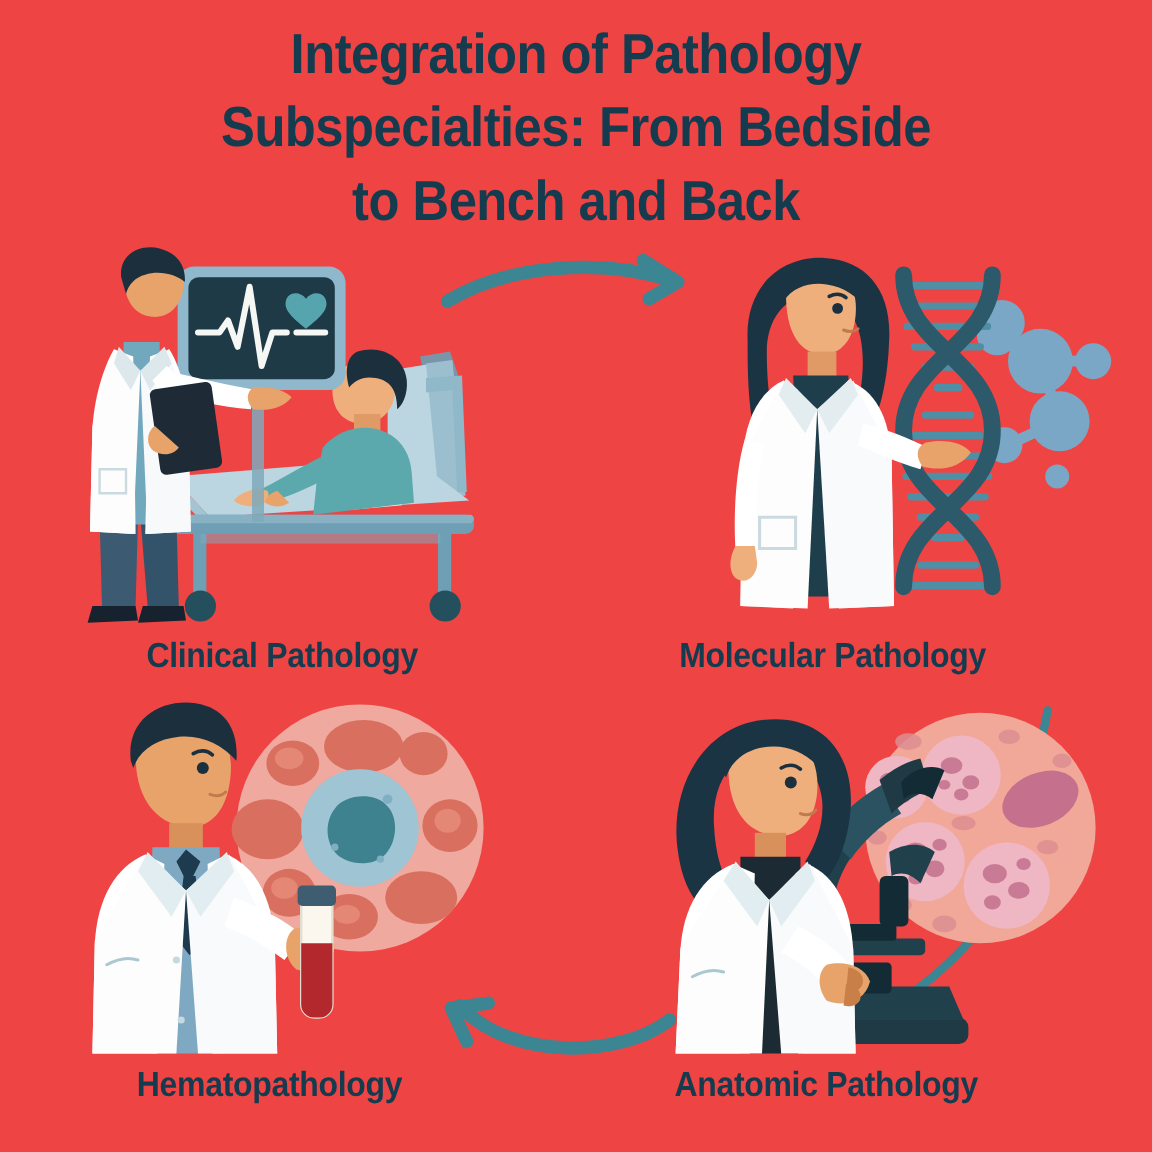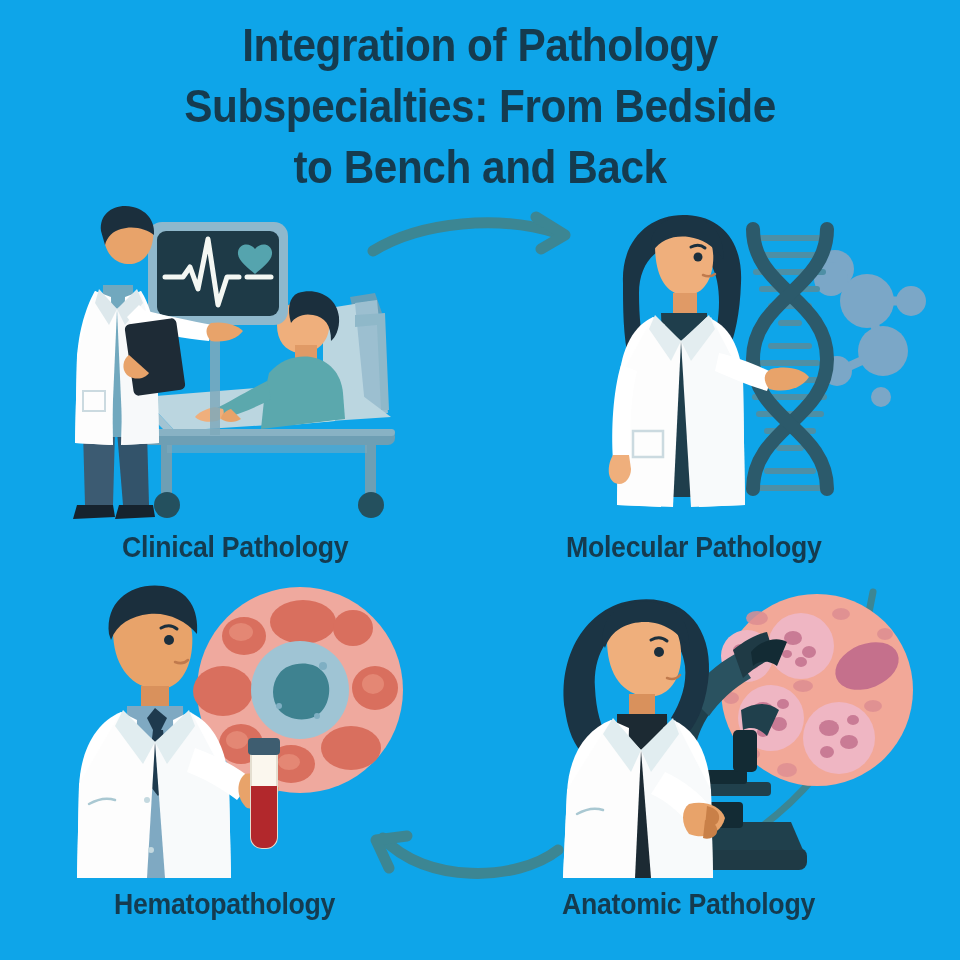--- a/index.html
+++ b/index.html
@@ -1,21 +1,21 @@
 <!DOCTYPE html>
 <html><head>
 <meta charset="utf-8">
 <style>
   html,body{margin:0;padding:0;}
   body{
     width:960px;height:960px;overflow:hidden;
     background:#F5F0E4;
     font-family:"Liberation Sans", sans-serif;
   }
-  #stage{position:relative;width:960px;height:960px;background:#0ea5e9;}
+  #stage{position:relative;width:960px;height:960px;background:#ef4444;}
 
   
   .title{
     position:absolute;left:0;top:14px;width:960px;
     text-align:center;
     color:#153B4F;
     font-family:"Liberation Sans", sans-serif;
     font-weight:bold;
     font-size:47px;
     line-height:61px;

